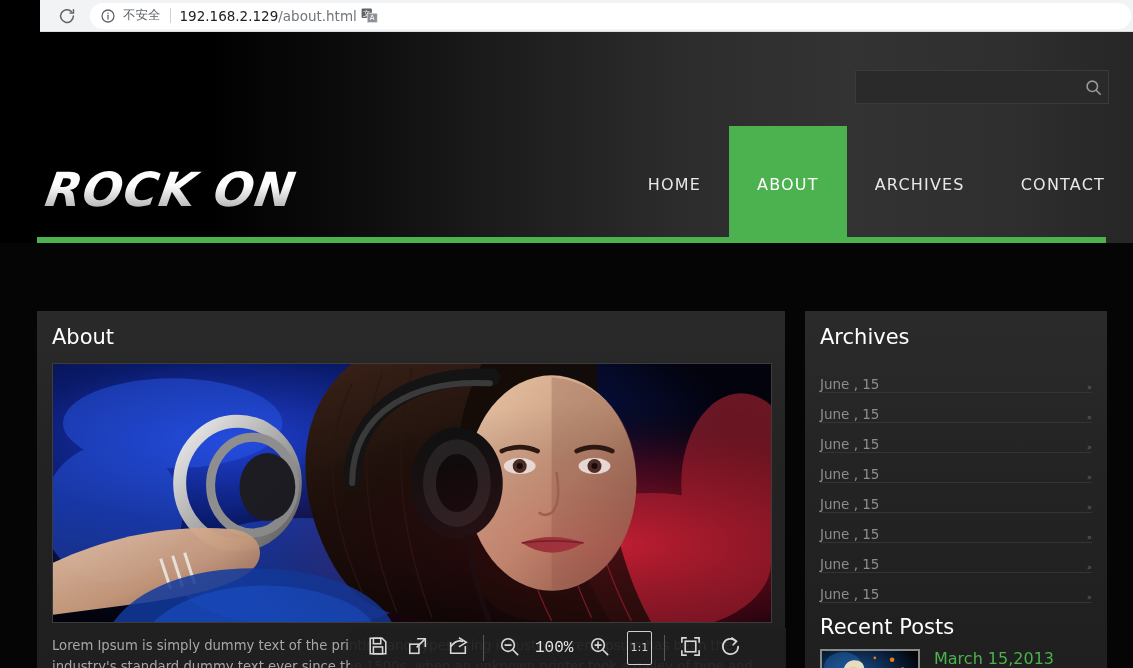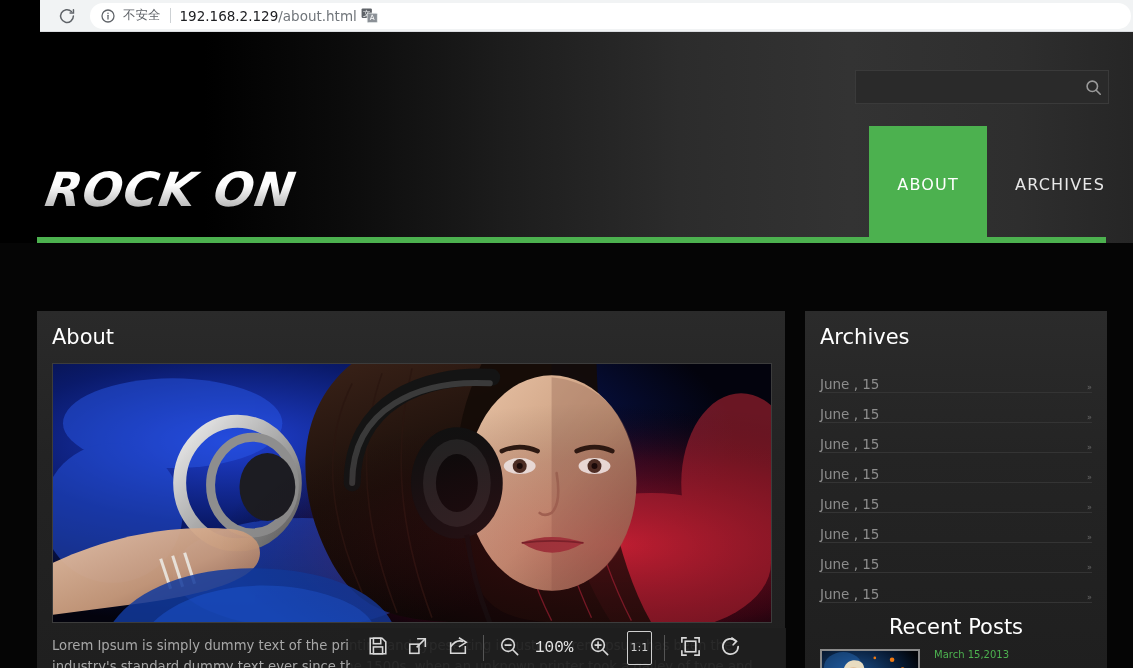--- a/index.html
+++ b/index.html
@@ -177,33 +177,33 @@
     display: flex; align-items: flex-end; justify-content: space-between;
     height: 30px;
     border-bottom: 1px solid #343434;
     font-size: 13.5px; color: #8d8d8d;
     cursor: pointer;
     font-family: "DejaVu Sans", "Liberation Sans", sans-serif;
   }
   .archive-marker {
     font-size: 8px; color: #6a6a6a; line-height: 1;
   }
-  #recent-title { margin-top: 12px; margin-bottom: 10px; text-align: center; }
+  #recent-title { margin-top: 12px; margin-bottom: 10px; }
   #recent-post {
     display: flex; gap: 14px; cursor: pointer;
   }
   #recent-thumb {
     width: 100px; height: 60px;
     border: 2px solid #8a8a8a;
     overflow: hidden; flex: 0 0 100px;
     background: #0a0a12;
   }
   #recent-thumb svg { display: block; width: 100%; height: 100%; }
   #recent-date {
-    font-size: 10px; color: #4cb14f; margin-bottom: 16px;
+    font-size: 16px; color: #4cb14f; margin-bottom: 16px;
     font-family: "DejaVu Sans", "Liberation Sans", sans-serif;
   }
   #recent-heading {
     font-size: 20px; color: #8e8e8e;
     font-family: "DejaVu Sans", "Liberation Sans", sans-serif;
   }
 
   
   #image-toolbar {
     position: absolute; left: 350px; top: 628px;
@@ -287,22 +287,24 @@
         <svg width="19" height="19" viewBox="0 0 24 24" fill="none" stroke="#9a9a9a" stroke-width="2" stroke-linecap="round">
           <circle cx="10.5" cy="10.5" r="6.6"></circle>
           <line x1="15.4" y1="15.4" x2="20.5" y2="20.5"></line>
         </svg>
       </span>
     </div>
 
     <div id="logo">ROCK ON</div>
 
     <nav id="main-nav">
+      <div class="nav-item">HOME</div>
       <div class="nav-item active">ABOUT</div>
       <div class="nav-item">ARCHIVES</div>
+      <div class="nav-item">CONTACT</div>
     </nav>
 
     <div id="green-bar"></div>
   </div>
 
   <div id="content-wrap">
 
     <section id="main-panel">
       <h2 class="panel-title">About</h2>
 

